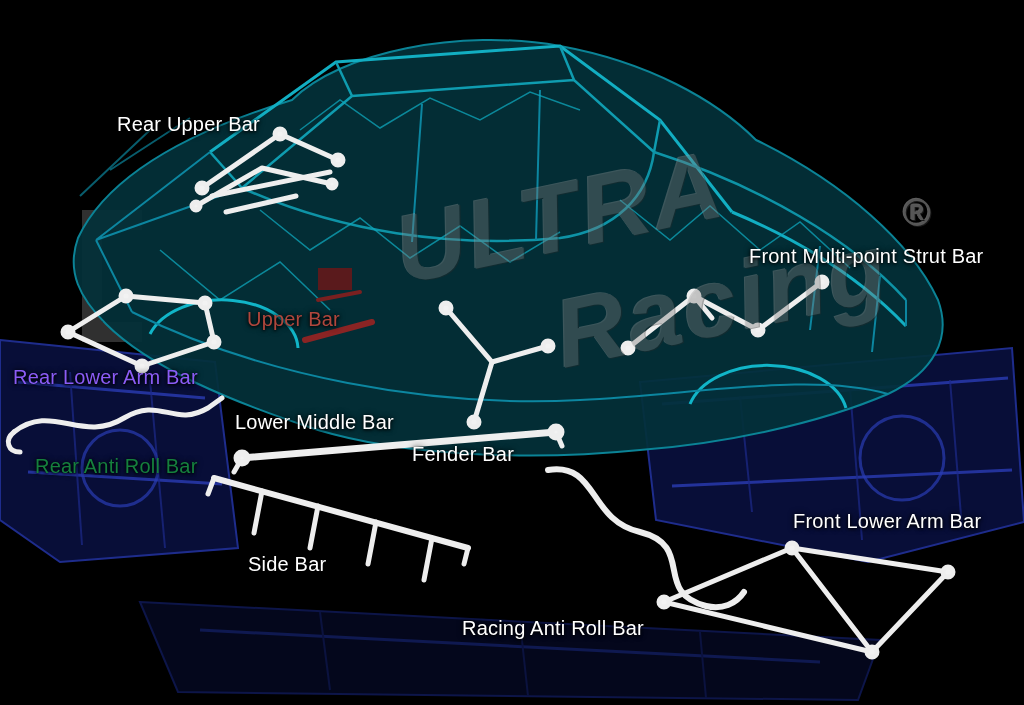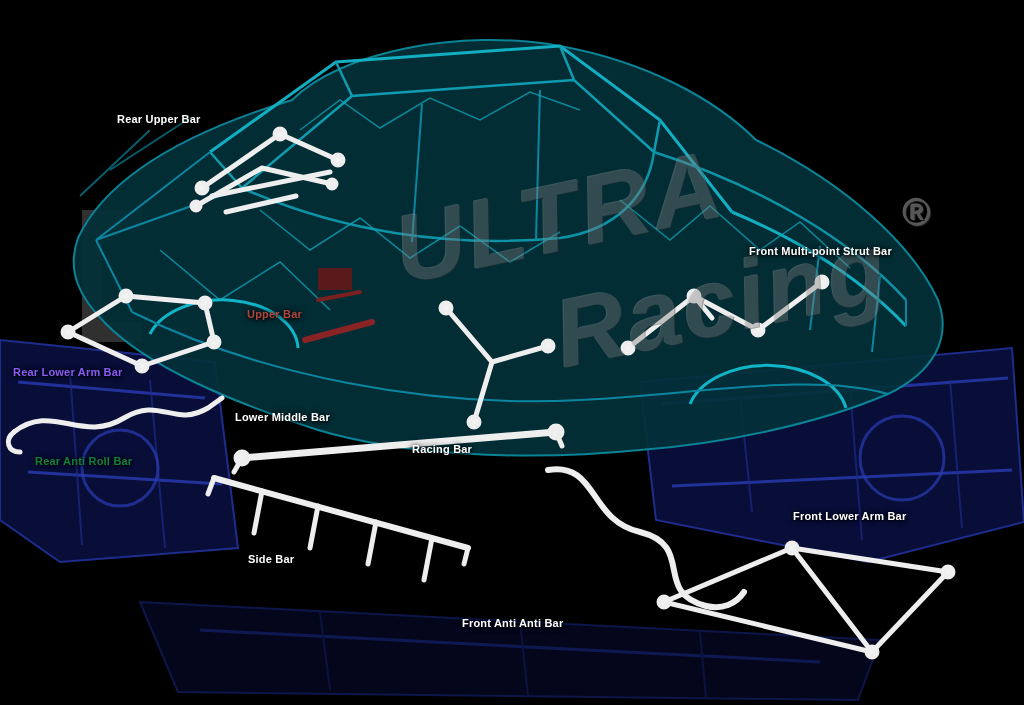--- a/index.html
+++ b/index.html
@@ -15,22 +15,22 @@
     background: #000;
     overflow: hidden;
   }
   #car-svg {
     position: absolute;
     left: 0; top: 0;
     width: 1024px; height: 705px;
   }
   .label {
     position: absolute;
-    font-size: 11px;
-    font-weight: bold;
+    font-size: 20px;
+    font-weight: normal;
     color: #fff;
     white-space: nowrap;
     letter-spacing: 0.2px;
     text-shadow: 0 1px 3px #000, 0 0 6px #000;
     z-index: 30;
   }
   .watermark {
     position: absolute;
     font-weight: bold;
     font-style: italic;
@@ -216,21 +216,21 @@
   <div class="label" style="left: 749px; top: 245px; color: rgb(255, 255, 255);">Front Multi-point Strut Bar</div>
 
   <div class="label" style="left: 247px; top: 308px; color: rgb(176, 71, 61);">Upper Bar</div>
 
   <div class="label" style="left: 13px; top: 366px; color: #8b5cf6;">Rear Lower Arm Bar</div>
 
   <div class="label" style="left: 235px; top: 411px; color: rgb(255, 255, 255);">Lower Middle Bar</div>
 
   <div class="label" style="left: 35px; top: 455px; color: #15803d;">Rear Anti Roll Bar</div>
 
-  <div class="label" style="left: 412px; top: 443px; color: rgb(255, 255, 255);">Racing Bar</div>
+  <div class="label" style="left: 412px; top: 443px; color: rgb(255, 255, 255);">Fender Bar</div>
 
   <div class="label" style="left: 248px; top: 553px; color: rgb(255, 255, 255);">Side Bar</div>
 
-  <div class="label" style="left: 462px; top: 617px; color: rgb(255, 255, 255);">Front Anti Anti Bar</div>
+  <div class="label" style="left: 462px; top: 617px; color: rgb(255, 255, 255);">Racing Anti Roll Bar</div>
 
   <div class="label" style="left: 793px; top: 510px; color: rgb(255, 255, 255);">Front Lower Arm Bar</div>
 
 </div>
 
 </body></html>

